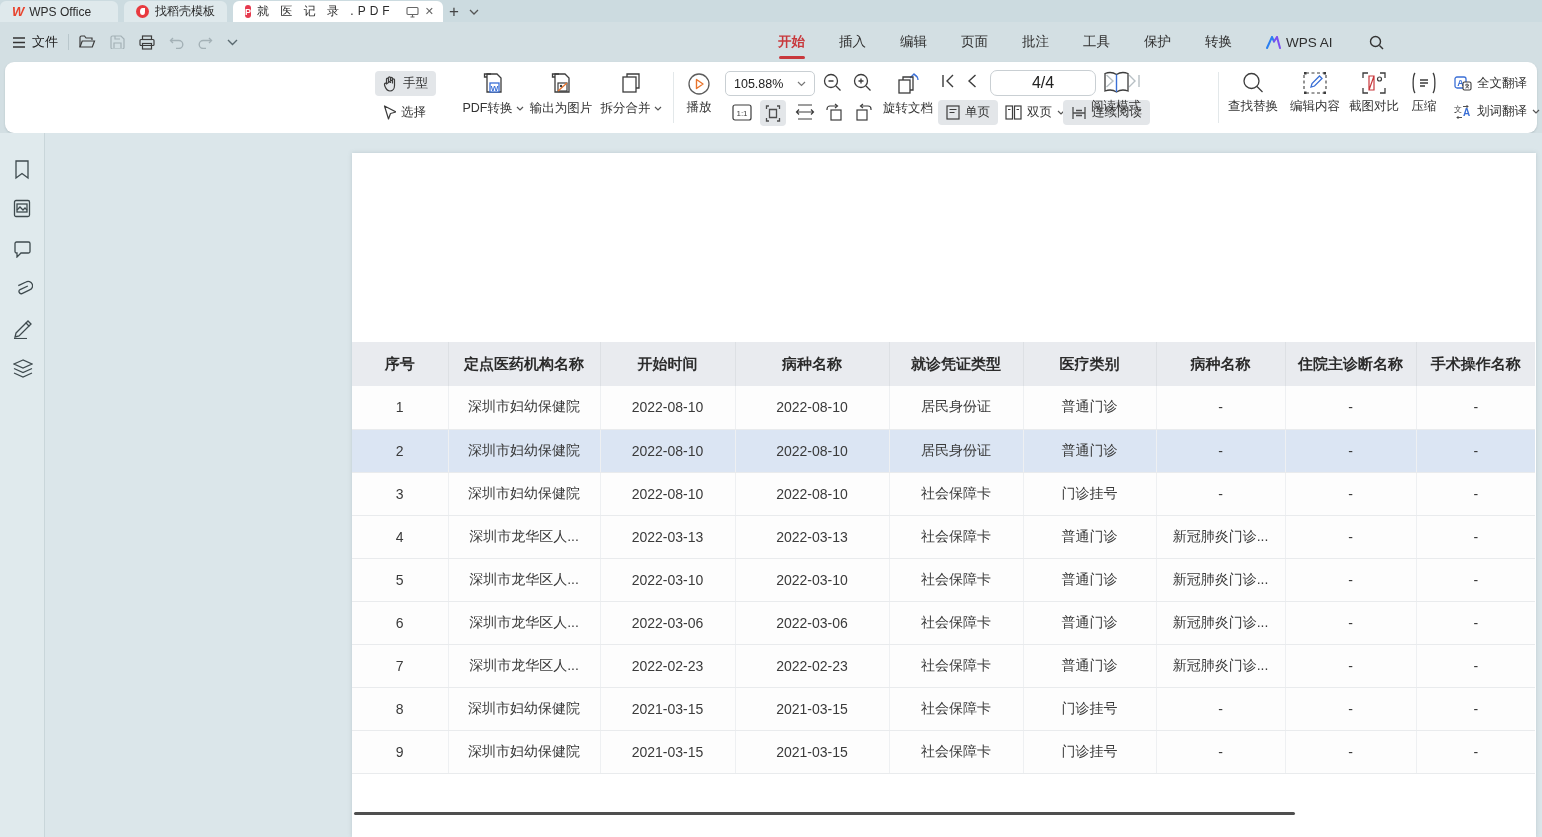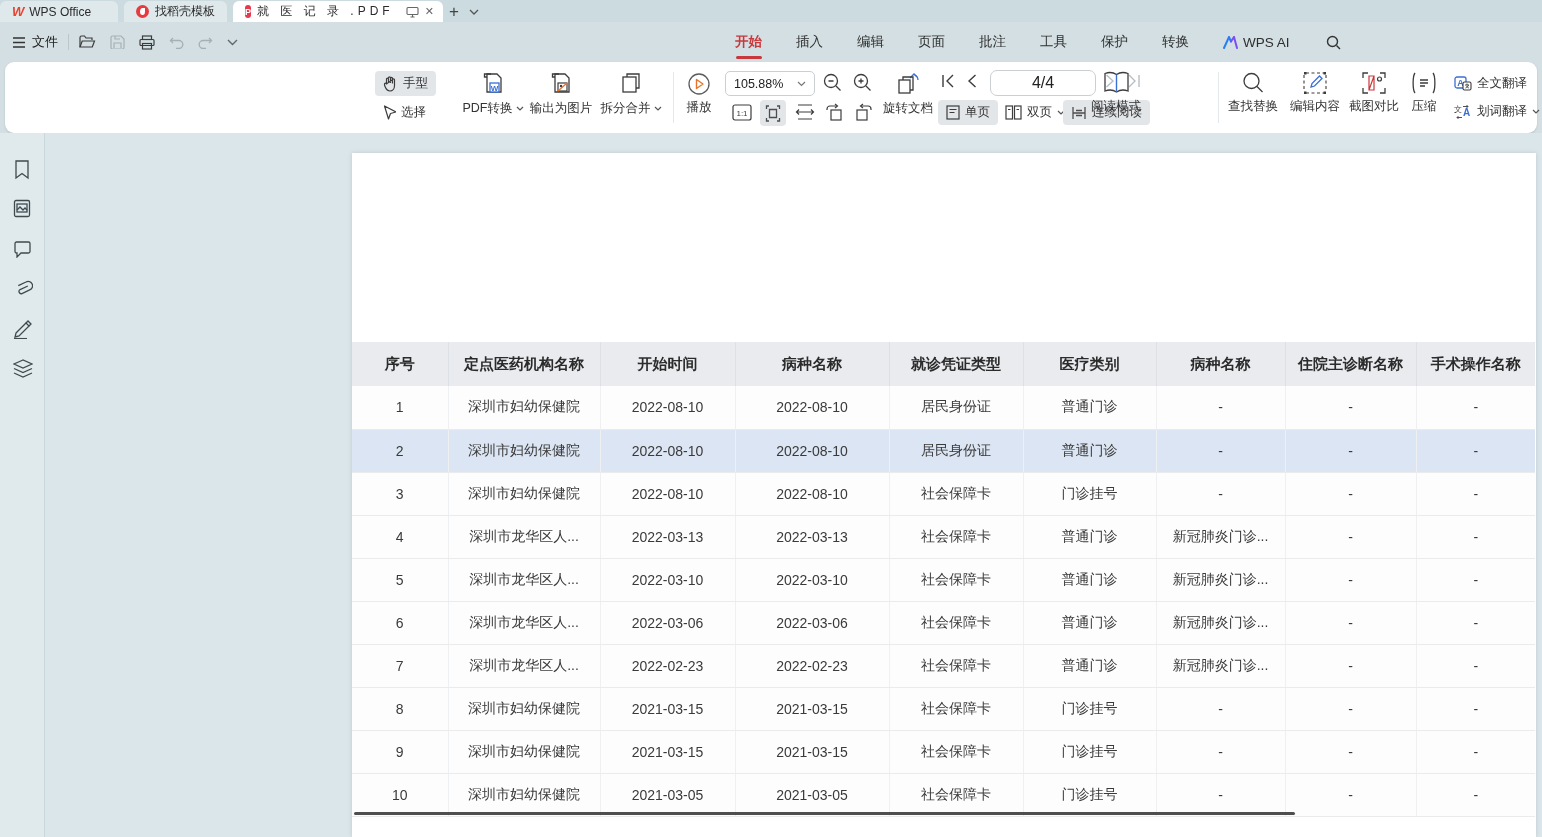--- a/index.html
+++ b/index.html
@@ -22,21 +22,21 @@
     display:flex; align-items:center; justify-content:center; }
   .tabtitle { letter-spacing:4px; white-space:nowrap; }
   .tabctl { display:flex; align-items:center; gap:10px; color:#555; padding-bottom:2px; }
   .plus { font-size:17px; color:#444; line-height:1; }
 
   
   .menurow { position:absolute; left:0; top:22px; width:1542px; height:40px; background:#d3dfe3; display:flex; align-items:center; }
   .filebtn { display:flex; align-items:center; gap:6px; font-size:13px; color:#222; margin-left:12px; }
   .qdiv { width:1px; height:16px; background:#b9c7cc; margin:0 10px; }
   .qa { display:flex; align-items:center; gap:14px; }
-  .menus { position:absolute; left:735px; top:0; height:40px; display:flex; align-items:center; gap:34px; font-size:13.5px; color:#2f2f2f; }
+  .menus { position:absolute; left:778px; top:0; height:40px; display:flex; align-items:center; gap:34px; font-size:13.5px; color:#2f2f2f; }
   .mitem { position:relative; height:40px; display:flex; align-items:center; cursor:default; }
   .mitem.active { color:#c8383c; font-weight:bold; }
   .mitem.active:after { content:""; position:absolute; left:50%; transform:translateX(-50%); bottom:3px; width:26px; height:3px; border-radius:2px; background:#c8383c; }
   .wpsai { display:flex; align-items:center; gap:5px; font-size:13.5px; }
 
   
   .panel { position:absolute; left:5px; top:62px; width:1532px; height:71px; background:#fff; border-radius:9px; box-shadow:0 1px 2px rgba(90,110,120,.25); }
   .tlabel { font-size:12.5px; color:#333; white-space:nowrap; }
   .tbtn { position:absolute; display:flex; flex-direction:column; align-items:center; gap:3px; }
   .chip { position:absolute; display:flex; align-items:center; gap:5px; height:25px; padding:0 8px; border-radius:4px; font-size:12.5px; color:#333; white-space:nowrap; }
@@ -573,28 +573,17 @@
             <td>9</td>
             <td>深圳市妇幼保健院</td>
             <td>2021-03-15</td>
             <td>2021-03-15</td>
             <td>社会保障卡</td>
             <td>门诊挂号</td>
             <td>-</td>
             <td>-</td>
             <td>-</td>
           </tr>
-          <tr>
-            <td>10</td>
-            <td>深圳市妇幼保健院</td>
-            <td>2021-03-05</td>
-            <td>2021-03-05</td>
-            <td>社会保障卡</td>
-            <td>门诊挂号</td>
-            <td>-</td>
-            <td>-</td>
-            <td>-</td>
-          </tr>
         </tbody>
       </table>
     <div class="darkbar"></div>
   </div>
 </div>
 
 </body></html>

